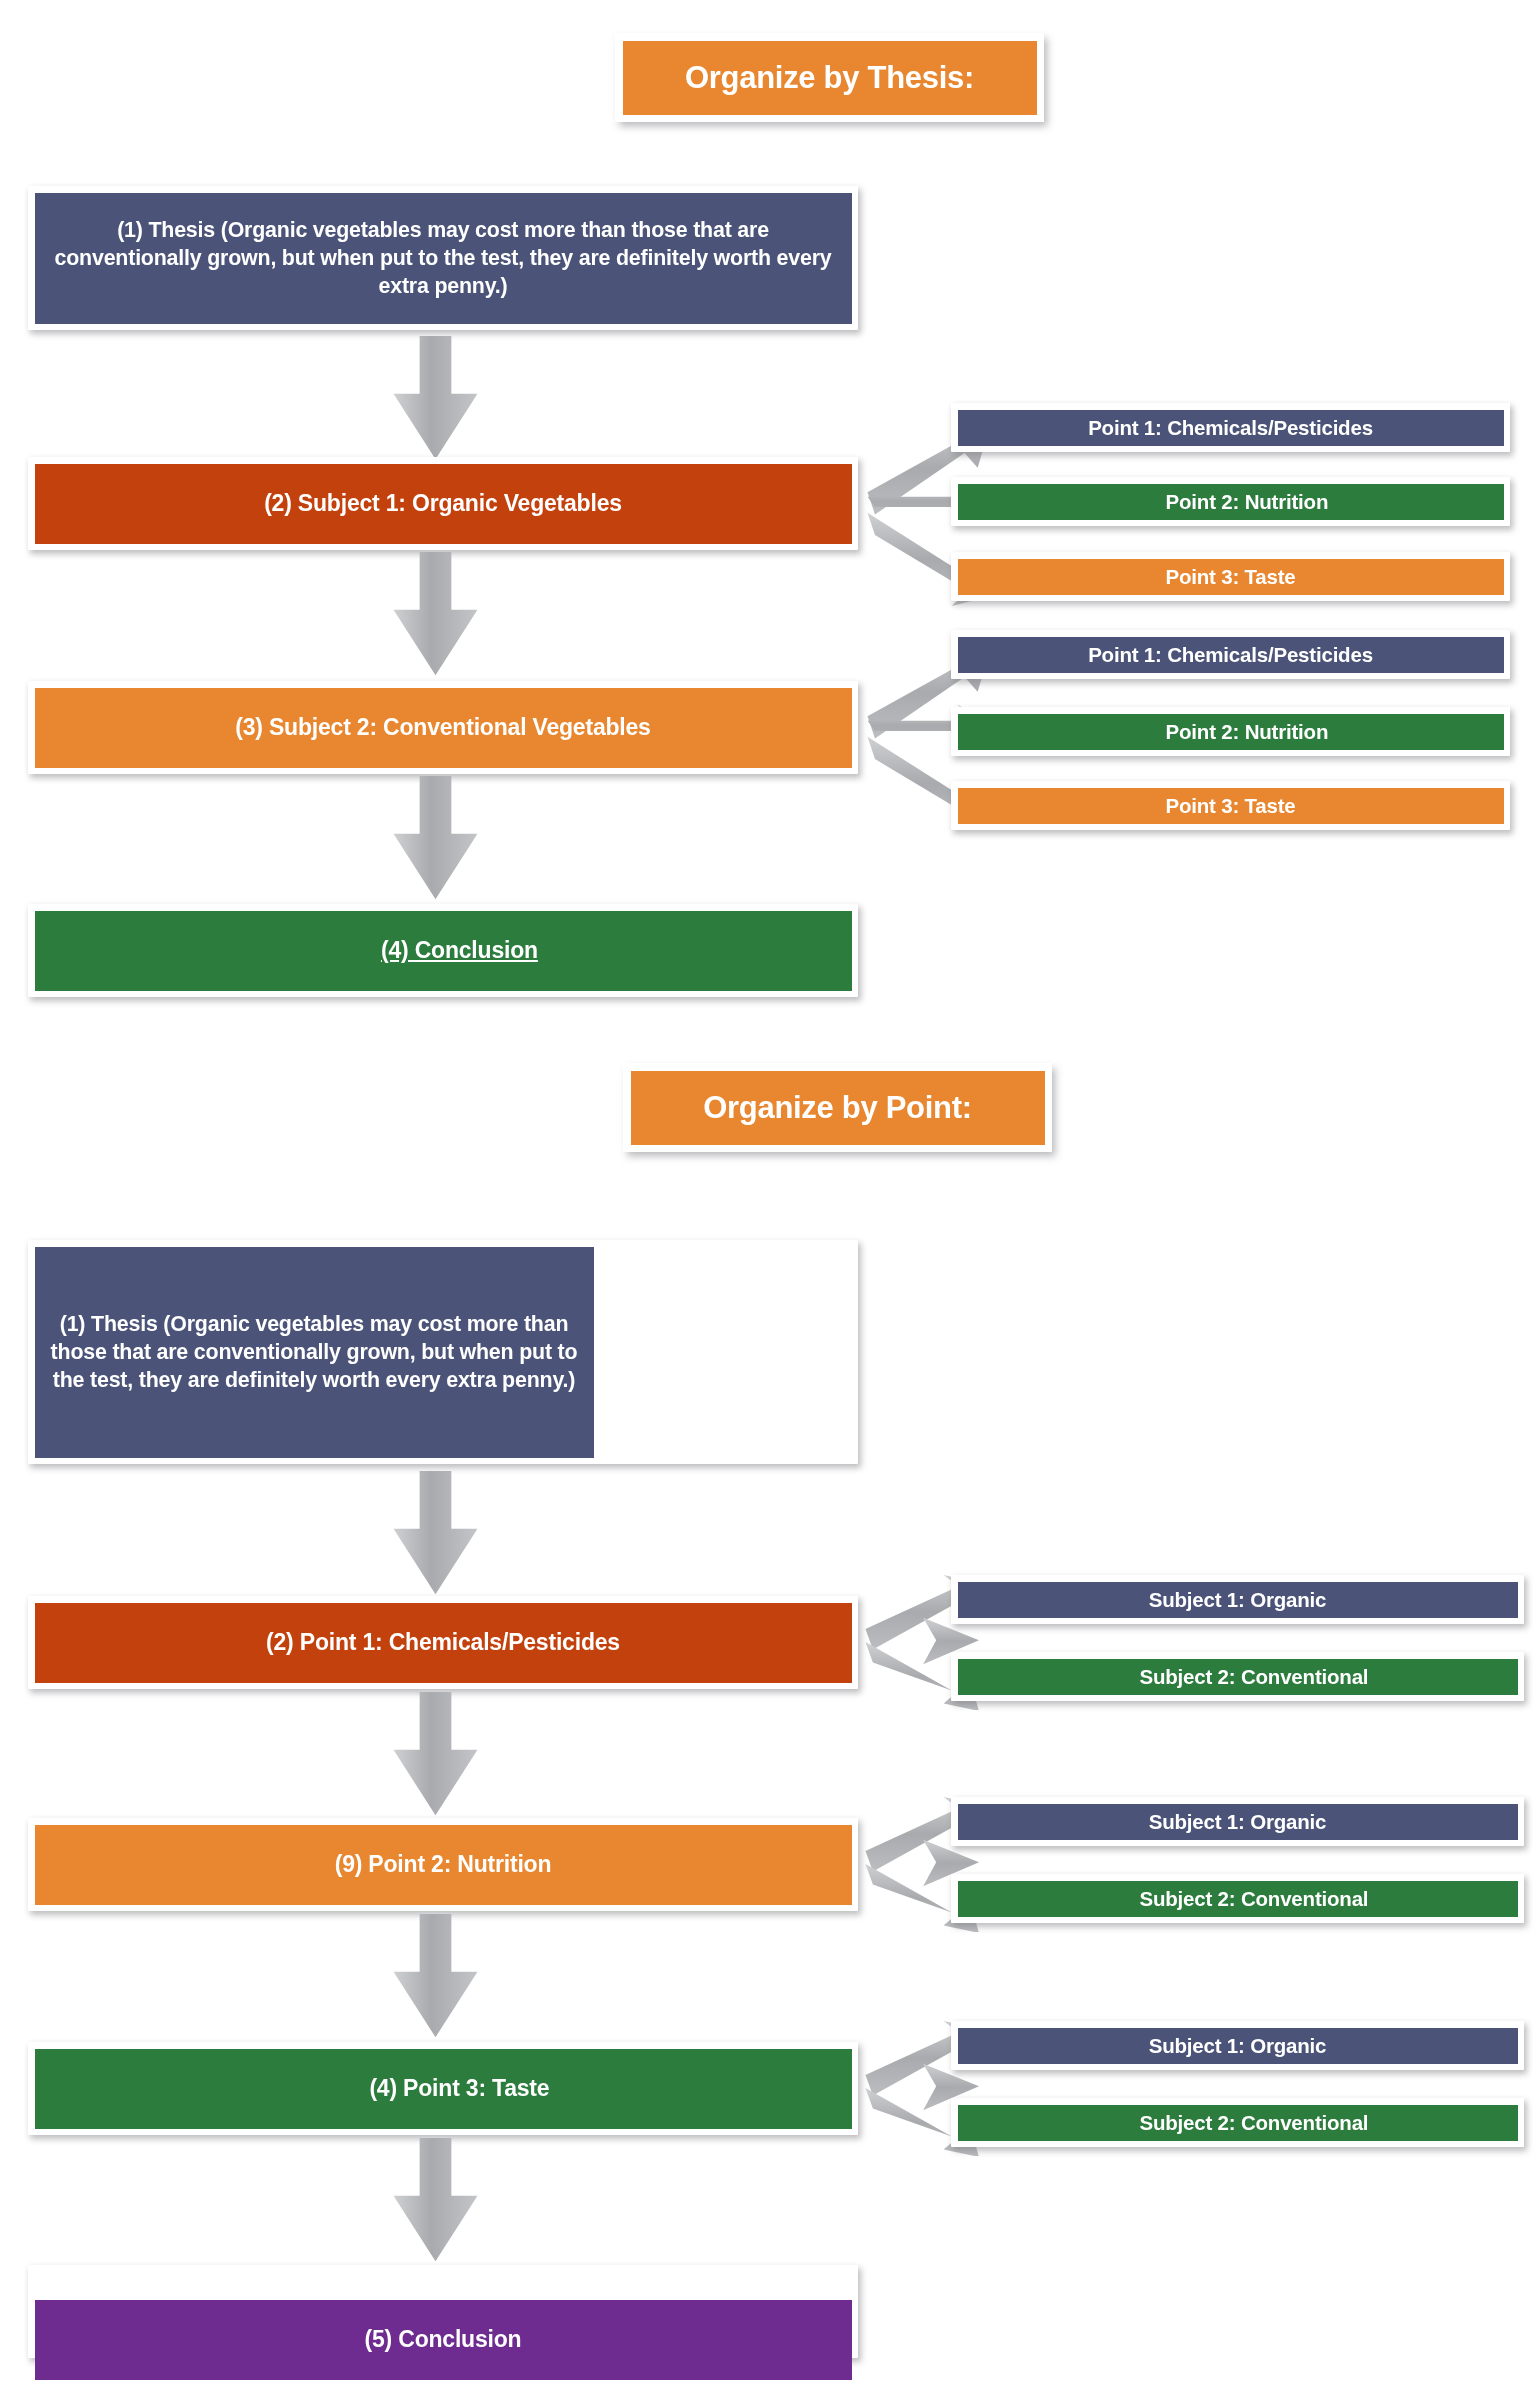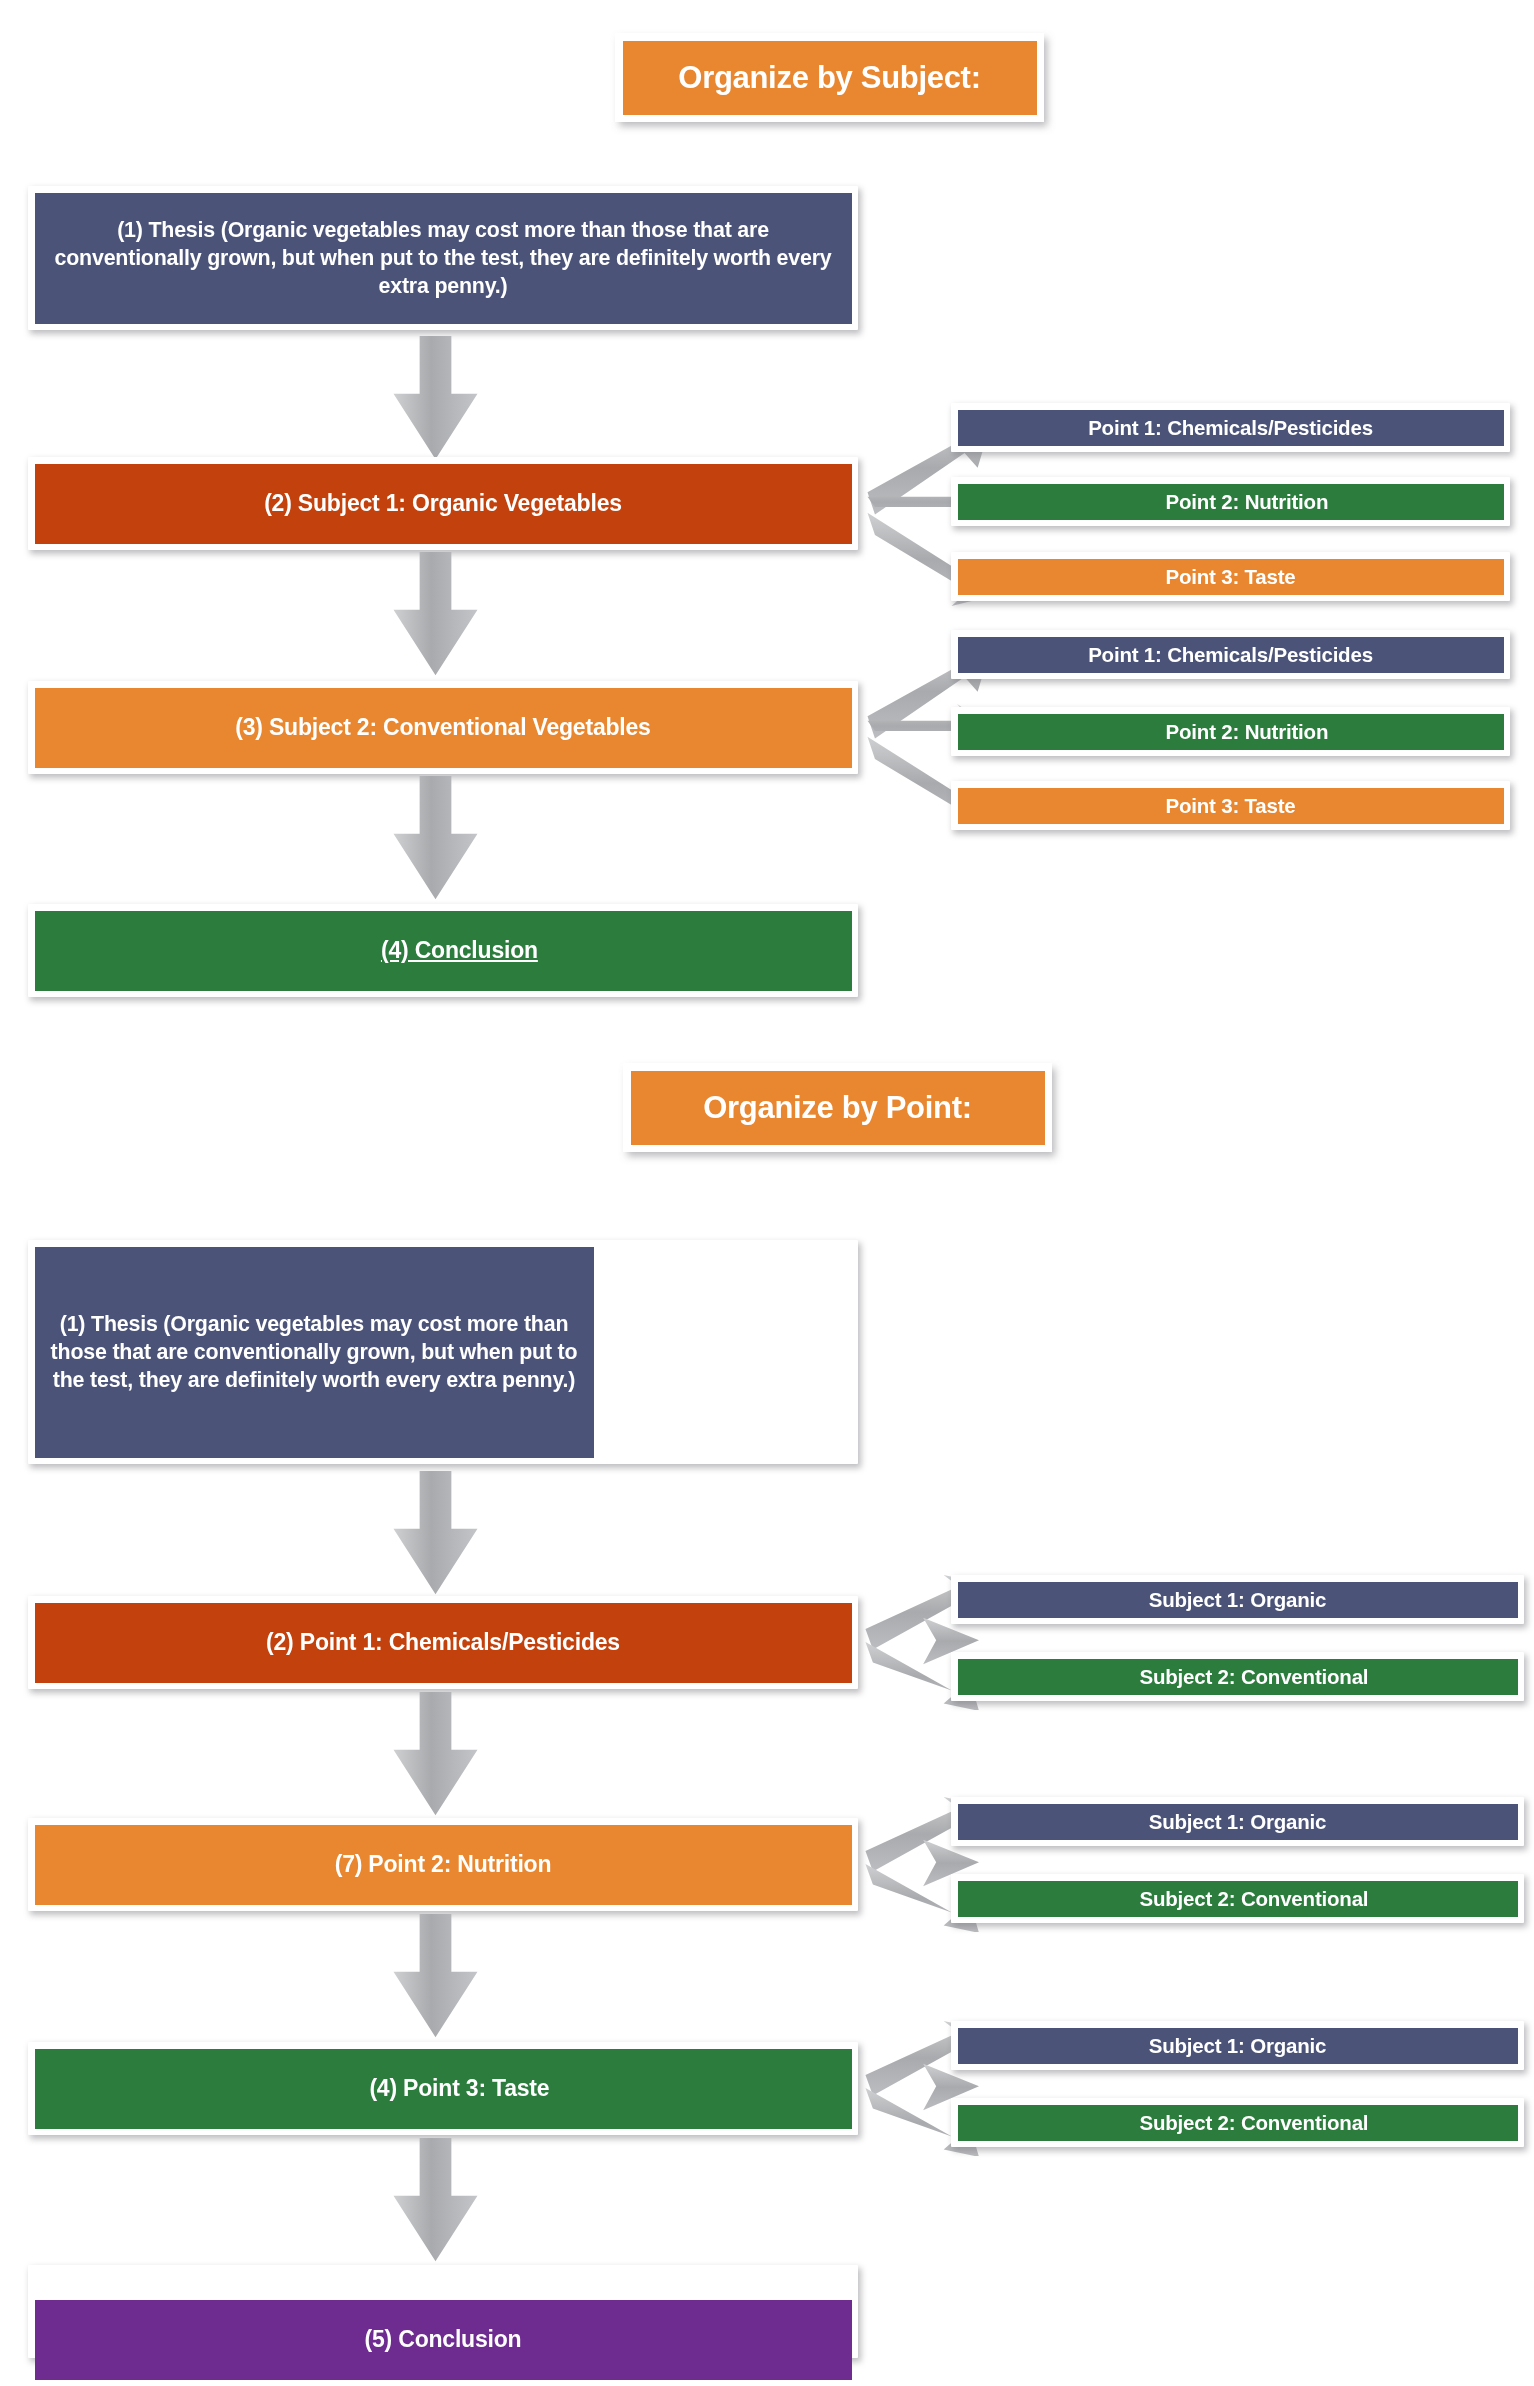--- a/index.html
+++ b/index.html
@@ -86,21 +86,21 @@
     </linearGradient>
     <linearGradient id="gradH" x1="0" y1="0" x2="0" y2="1">
       <stop offset="0%" stop-color="#cfd0d2"></stop>
       <stop offset="50%" stop-color="#a9aaad"></stop>
       <stop offset="100%" stop-color="#bcbdc0"></stop>
     </linearGradient>
   </defs>
 </svg>
 
 <div class="hdr" style="left:615px; top:33px; width:429px; height:89px;">
-  <div class="inner">Organize by Subject:</div>
+  <div class="inner">Organize by Thesis:</div>
 </div>
 
 <div class="box c-navy" style="left:28px; top:186px; width:830px; height:144px;">
   <div class="inner thesis-text" style="font-size:21.4px;">(1) Thesis (Organic vegetables may cost more than those that are conventionally grown, but when put to the test, they are definitely worth every extra penny.)</div>
 </div>
 
 <svg class="arrow-svg" style="left:384px; top:336px;" width="103" height="126" viewBox="0 0 110 135">
   <polygon points="38,0 72,0 72,62 100,62 55,132 10,62 38,62" fill="url(#gradV)"></polygon>
 </svg>
 
@@ -183,21 +183,21 @@
 </div>
 <div class="box c-green" style="left:951px; top:1652px; width:573px; height:49px;">
   <div class="inner" style="font-size:20.5px;">Subject 2: Conventional</div>
 </div>
 
 <svg class="arrow-svg" style="left:384px; top:1692px;" width="103" height="126" viewBox="0 0 110 135">
   <polygon points="38,0 72,0 72,62 100,62 55,132 10,62 38,62" fill="url(#gradV)"></polygon>
 </svg>
 
 <div class="box c-orange" style="left:28px; top:1818px; width:830px; height:93px;">
-  <div class="inner" style="font-size:23px;">(7) Point 2: Nutrition</div>
+  <div class="inner" style="font-size:23px;">(9) Point 2: Nutrition</div>
 </div>
 
 <svg class="arrow-svg" style="left:858px; top:1797px;" width="121" height="135" viewBox="0 0 130 145">
   <polygon points="8,58 108,12 92,0 130,8 120,44 106,30 16,80" fill="url(#gradH)"></polygon>
   <polygon points="8,72 108,128 120,112 130,146 92,138 106,126 16,94" fill="url(#gradH)"></polygon>
   <polygon points="70,46 130,70 70,96 84,70" fill="url(#gradH)"></polygon>
 </svg>
 
 <div class="box c-navy" style="left:951px; top:1797px; width:573px; height:49px;">
   <div class="inner" style="font-size:20.5px;">Subject 1: Organic</div>

